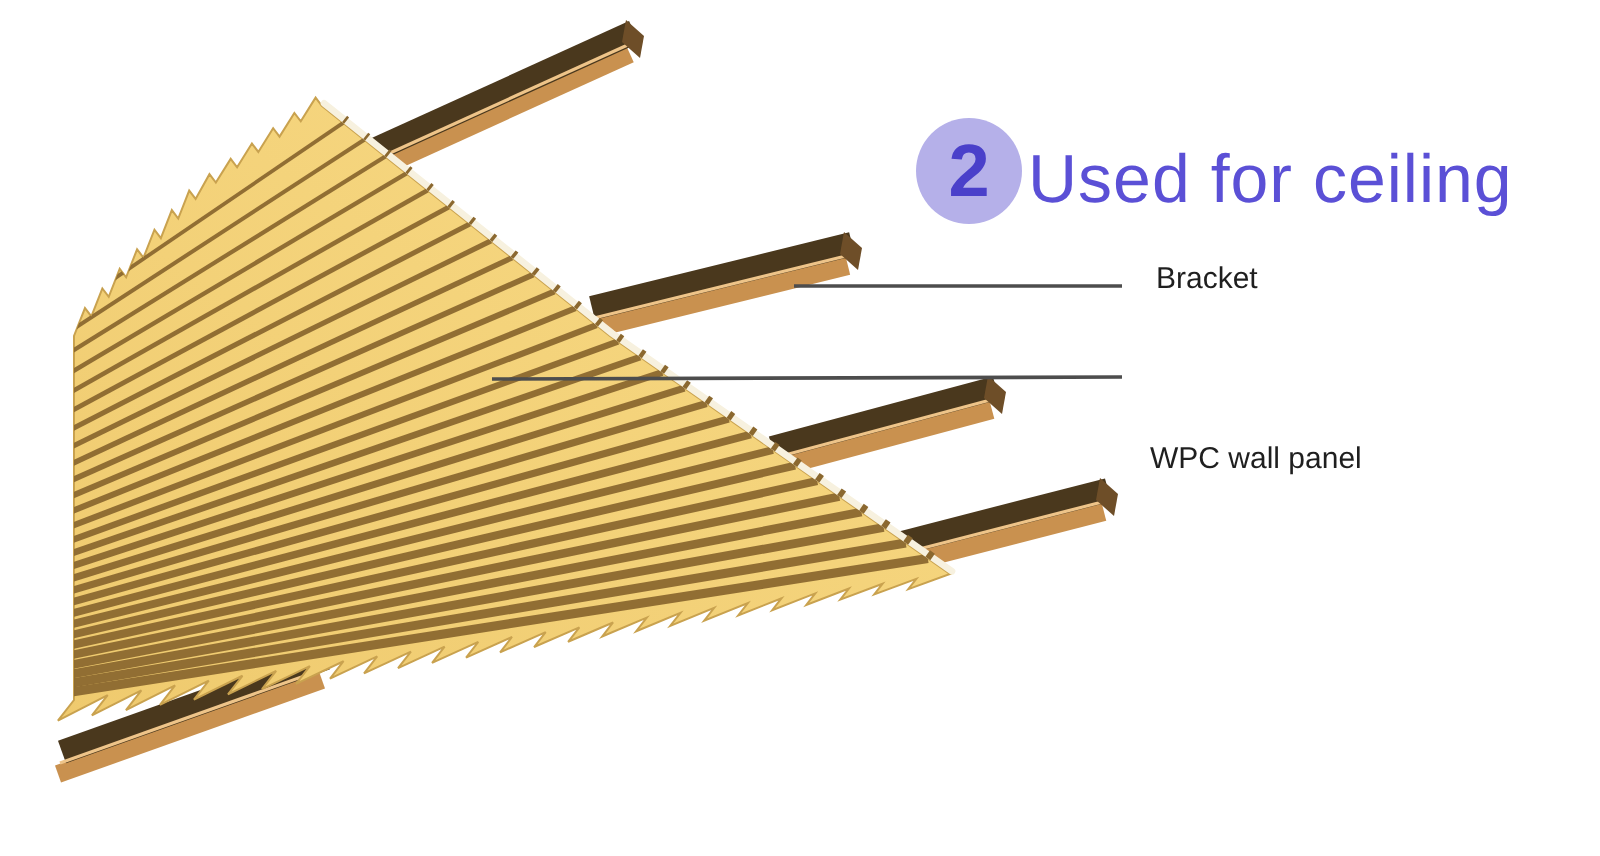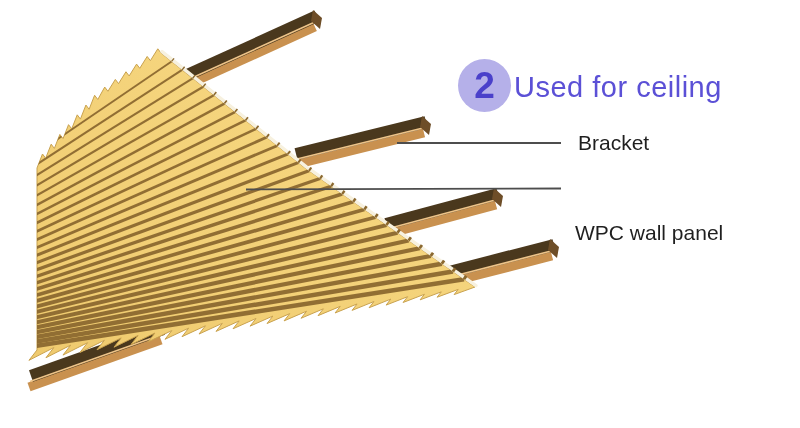--- a/index.html
+++ b/index.html
@@ -17,27 +17,27 @@
     width:53px;height:53px;
     border-radius:50%;
     display:flex;align-items:center;justify-content:center;
     font-weight:bold;
     font-size:37px;
     line-height:1;
   }
   .title{
     position:absolute;
     left:514px;top:71px;
-    font-size:29px;
+    font-size:34px;
     letter-spacing:0.5px;
     white-space:nowrap;
   }
   .callout{
     position:absolute;
-    font-size:21px;
+    font-size:15px;
     white-space:nowrap;
   }
   .callout.bracket{left:578px;top:131px;}
   .callout.wpc{left:575px;top:175px;}
 </style>
 </head>
 <body>
 
 <div class="stage" style="background: rgb(255, 255, 255);">
 

